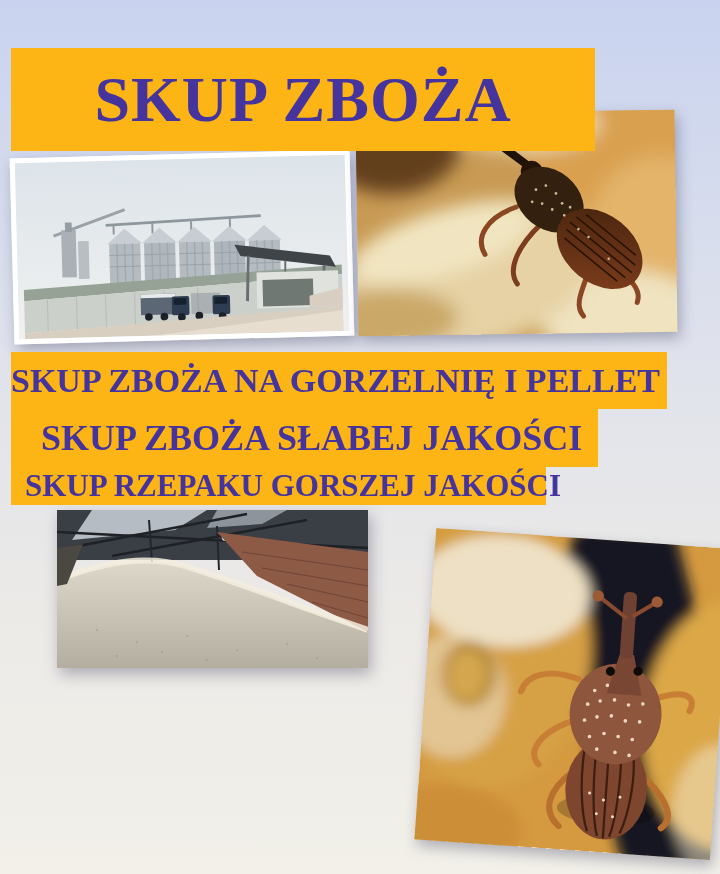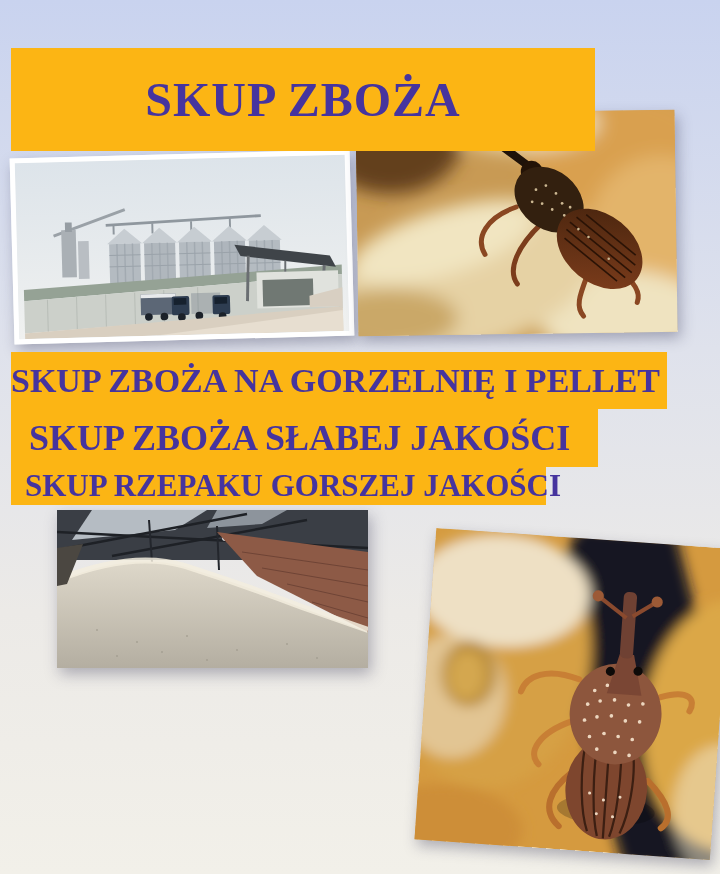--- a/index.html
+++ b/index.html
@@ -10,26 +10,26 @@
   }
   .canvas{position:absolute;inset:0;overflow:hidden;}
   .photo{position:absolute;overflow:hidden;box-shadow:3px 6px 14px rgba(50,50,80,.35);}
   .photo svg{display:block;width:100%;height:100%;}
   .band{
     position:absolute;background:var(--yellow,#fcb514);
     display:flex;align-items:center;
     color:var(--purple,#46349e);z-index:5;white-space:nowrap;
   }
   .header-band{left:11px;top:48px;width:584px;height:103px;justify-content:center;}
-  .header-band span{font-weight:bold;font-size:48px;letter-spacing:1px;}
+  .header-band span{font-weight:bold;font-size:64px;letter-spacing:1px;}
   .offer-band span{font-weight:bold;}
   .offer-1{left:11px;top:352px;width:656px;height:57px;}
   .offer-1 span{font-size:34px;}
   .offer-2{left:11px;top:409px;width:569px;height:58px;padding-left:18px;}
-  .offer-2 span{font-size:36px;}
+  .offer-2 span{font-size:36px;margin-left:12px;}
   .offer-3{left:11px;top:467px;width:521px;height:38px;padding-left:14px;}
   .offer-3 span{font-size:31px;}
   .phone-band{left:17px;top:670px;width:413px;height:120px;padding-left:36px;overflow:visible;}
   .phone-band span{
     font-family:"DejaVu Sans", sans-serif;font-weight:bold;font-size:70px;
     letter-spacing:-2px;color:var(--phone-purple,#3c35a8);
   }
   .photo-silos{left:12px;top:154px;width:340px;height:186px;transform:rotate(-1.5deg);
     border:5px solid #ffffff;box-sizing:border-box;background:#e8ecef;z-index:1;}
   .photo-weevil-top{left:357px;top:112px;width:319px;height:222px;transform:rotate(-0.8deg);z-index:1;}

